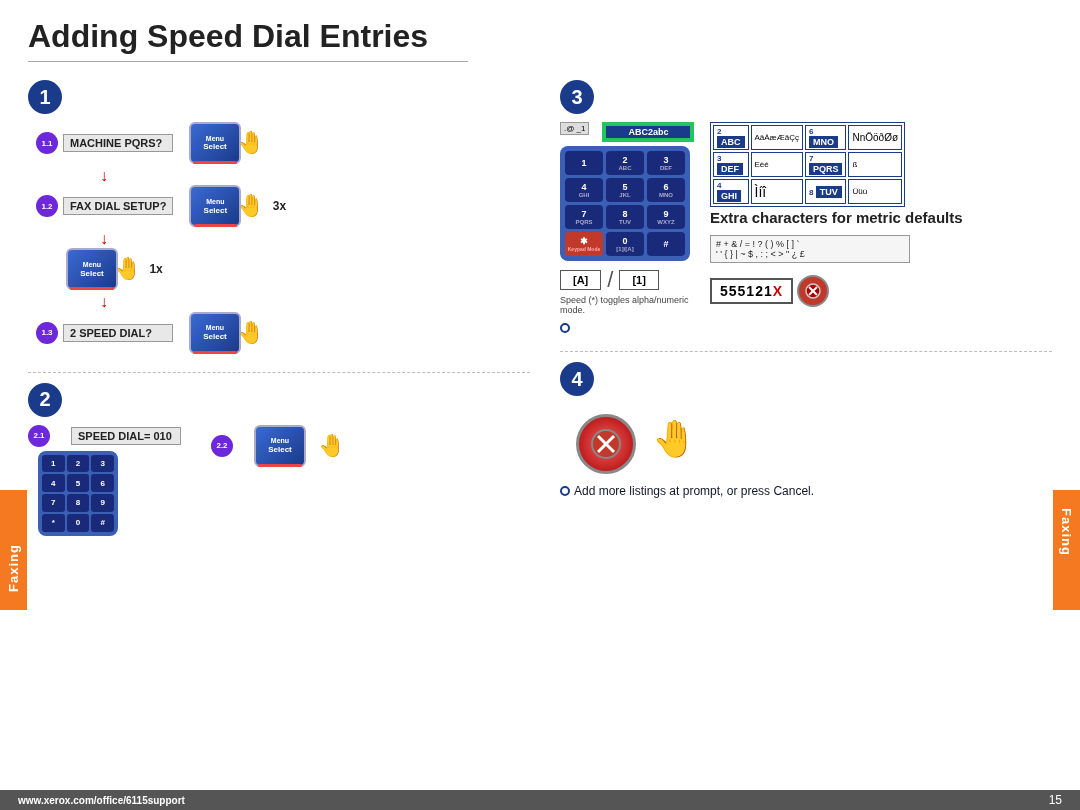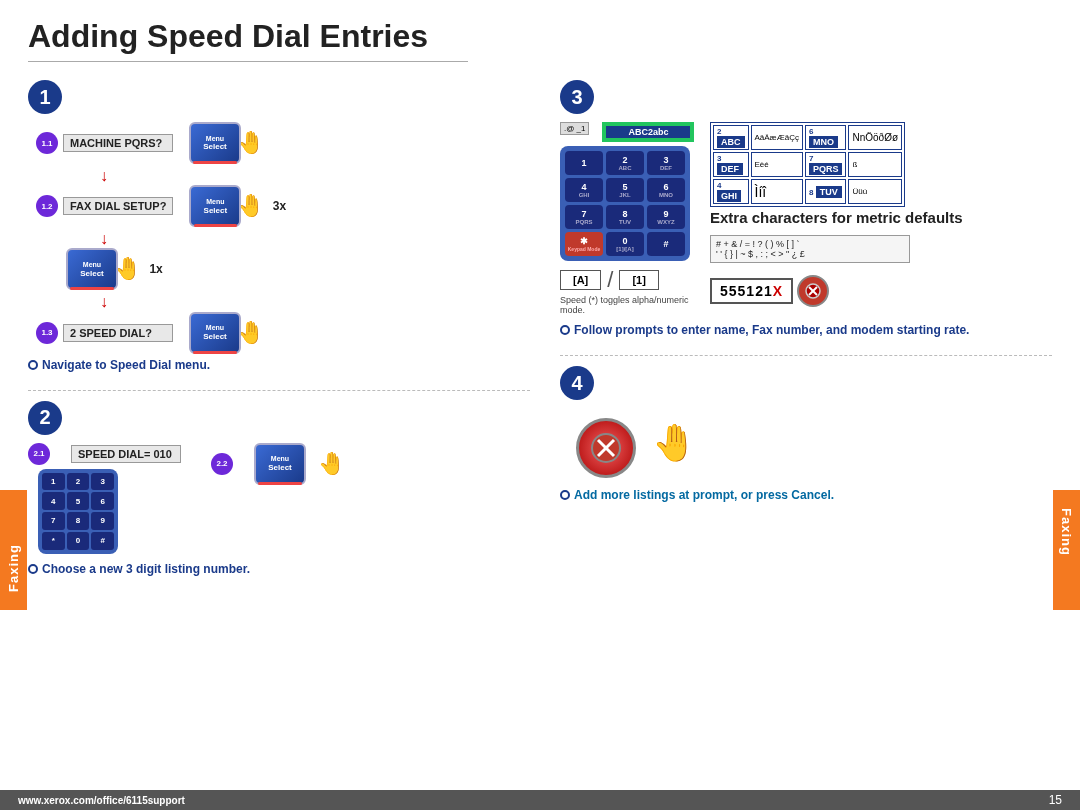--- a/index.html
+++ b/index.html
@@ -419,22 +419,22 @@
       color: #1a3a8a;
       font-weight: bold;
       display: flex;
       align-items: center;
       gap: 4px;
       margin-top: 8px;
     }
 
     .add-note {
       font-size: 12px;
-      color: #0369a1;
-      font-weight: bold;
+      color: #0f172a;
+      font-weight: normal;
       display: flex;
       align-items: center;
       gap: 4px;
       margin-top: 8px;
     }
   </style>
 </head>
 <body>
 
 <div class="side-tab side-tab-left">
@@ -516,24 +516,20 @@
           <div style="margin-left:8px; display:flex; align-items:center;">
             <div class="menu-select-btn">
               <div class="btn-top">Menu</div>
               <div class="btn-bot">Select</div>
               <div style="position:absolute;bottom:-2px;width:90%;height:3px;background:#e44;border-radius:2px;"></div>
             </div>
             <div class="hand-icon">🤚</div>
           </div>
         </div>
 
-        <div class="nav-note">
-          <span class="nav-dot"></span>
-          <span>Navigate to Speed Dial menu.</span>
-        </div>
       </div>
 
       <hr class="h-divider">
 
       <div class="step-section">
         <div class="step-header">
           <div class="step-circle">2</div>
         </div>
         <div class="step2-keypad-container">
           <div>
@@ -567,24 +563,20 @@
                   <span style="font-size:8px">2.2</span>
                 </div>
               <div class="menu-select-btn">
                 <div class="btn-top">Menu</div>
                 <div class="btn-bot">Select</div>
                 <div style="position:absolute;bottom:-2px;width:90%;height:3px;background:#e44;border-radius:2px;"></div>
               </div>
               <div class="hand-icon">🤚</div>
             </div>
           </div>
-        </div>
-        <div class="nav-note" style="margin-top:8px;">
-          <span class="nav-dot"></span>
-          <span>Choose a new 3 digit listing number.</span>
         </div>
       </div>
     </div>
 
     <div class="col-right">
 
       <div class="step-section">
         <div class="step-header">
           <div class="step-circle">3</div>
         </div>
@@ -700,21 +692,20 @@
                   <line x1="5" y1="5" x2="13" y2="13" stroke="white" stroke-width="2"></line>
                   <line x1="13" y1="5" x2="5" y2="13" stroke="white" stroke-width="2"></line>
                 </svg>
               </div>
             </div>
           </div>
         </div>
 
         <div class="follow-note">
           <span class="nav-dot"></span>
-          <span>Follow prompts to enter name, Fax number, and modem starting rate.</span>
         </div>
       </div>
 
       <hr class="h-divider">
 
       <div class="step-section">
         <div class="step-header">
           <div class="step-circle">4</div>
         </div>
         <div style="display:flex; align-items:center; gap:20px; margin-left:16px;">

